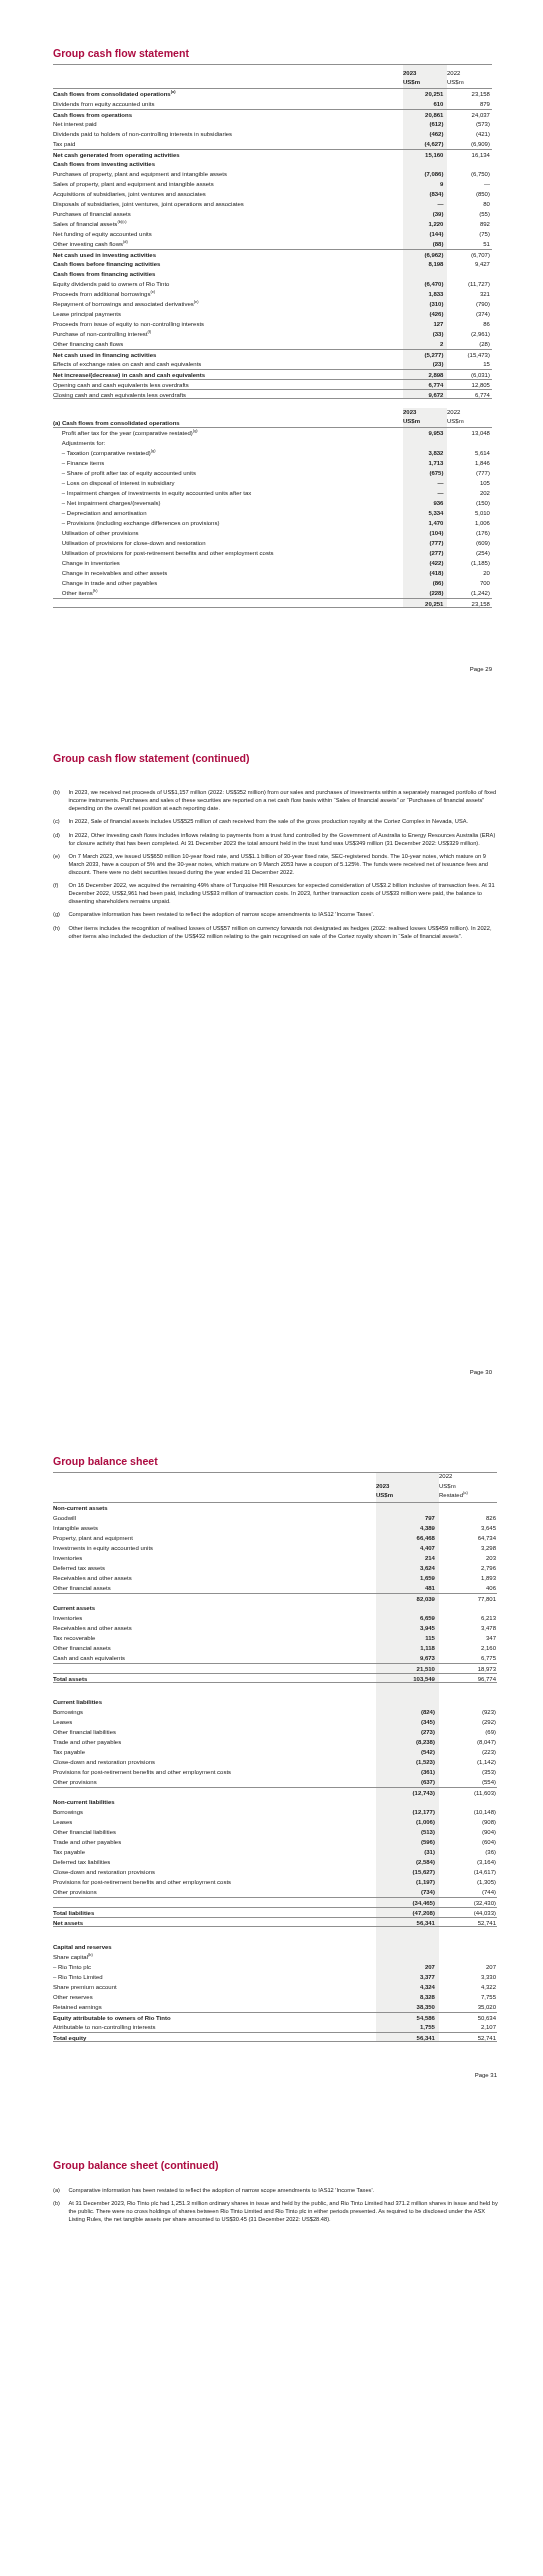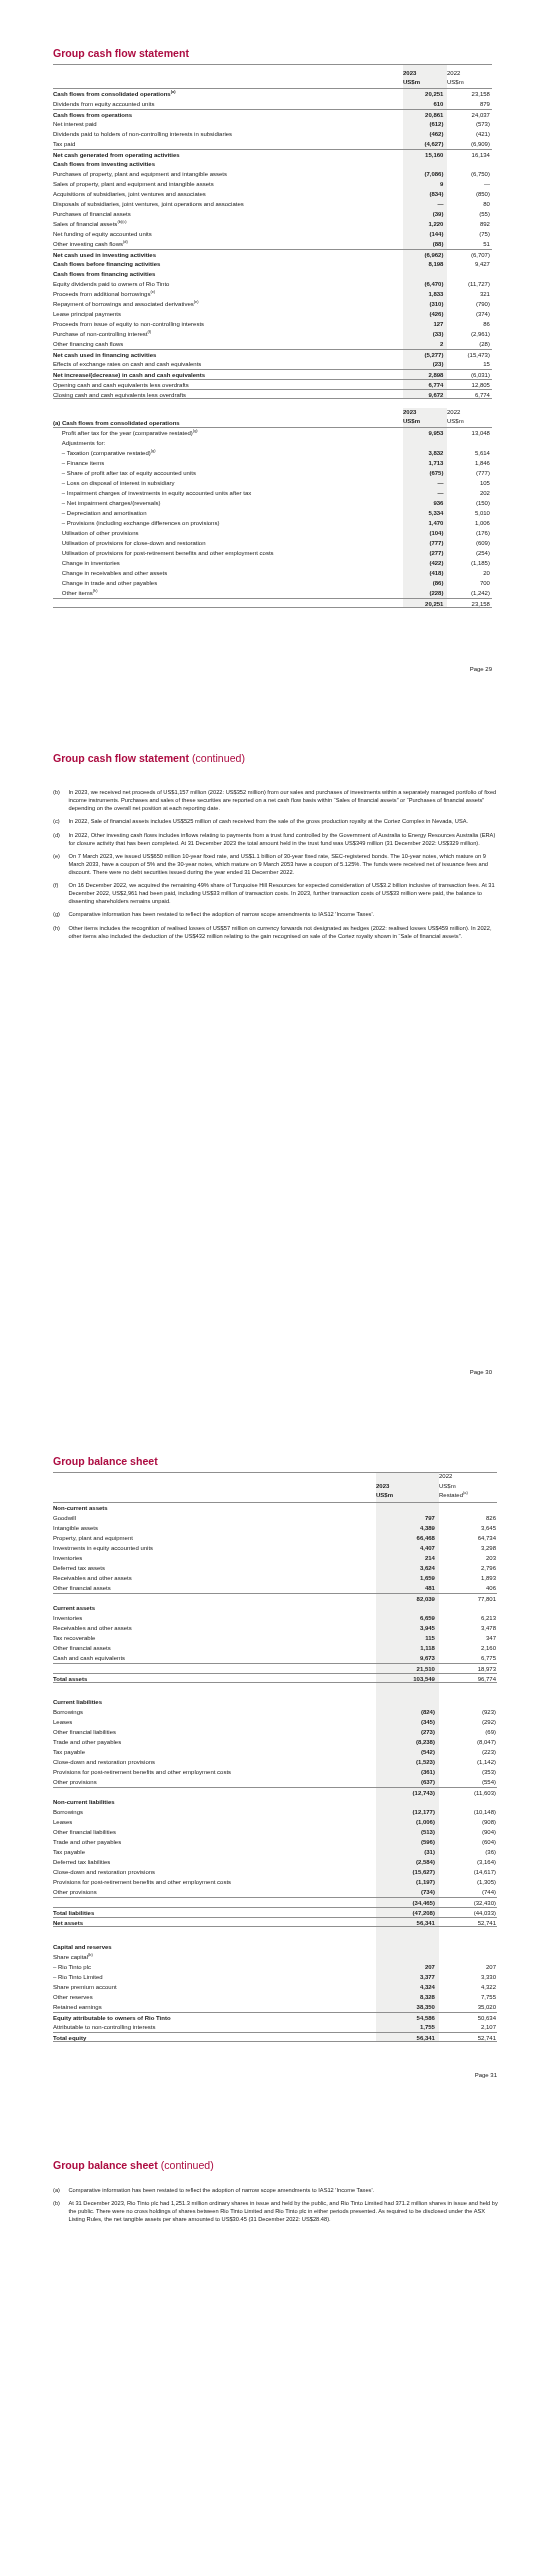--- a/index.html
+++ b/index.html
@@ -11,21 +11,21 @@
   *{box-sizing:border-box;margin:0;padding:0}
   body{margin:0;background:#ffffff;color:var(--ink);font-family:"Liberation Sans","DejaVu Sans",sans-serif}
   .doc{position:relative;width:544px;height:2813px;background:#fff;overflow:hidden}
   .page{position:absolute;left:0;width:452px;height:703px;background:#fff}
   .content{margin-left:53px;padding-top:47px}
   .content.cf{width:439px}
   .content.bs{width:444px}
   .content.notes-page{width:449px;padding-top:49px}
 
   .title{font-size:10.6px;line-height:12.4px;font-weight:700;color:var(--accent)}
-  .title .cont{font-weight:400}
+  .title .cont{font-weight:700}
   .title-rule{border-bottom:1px solid var(--rule);margin-top:4.6px}
 
   
   .fin{font-size:6px}
   .frow{display:flex;align-items:stretch;height:10px;line-height:10px}
   .frow .lab{flex:1;padding-right:3.1px;white-space:nowrap;overflow:hidden}
   .frow .v23{font-weight:700;text-align:right;background:var(--shade)}
   .frow .v22{text-align:right}
   .t-cf .v23{width:44px;padding-right:3.6px}
   .t-cf .v22{width:45px;padding-right:2.1px}

